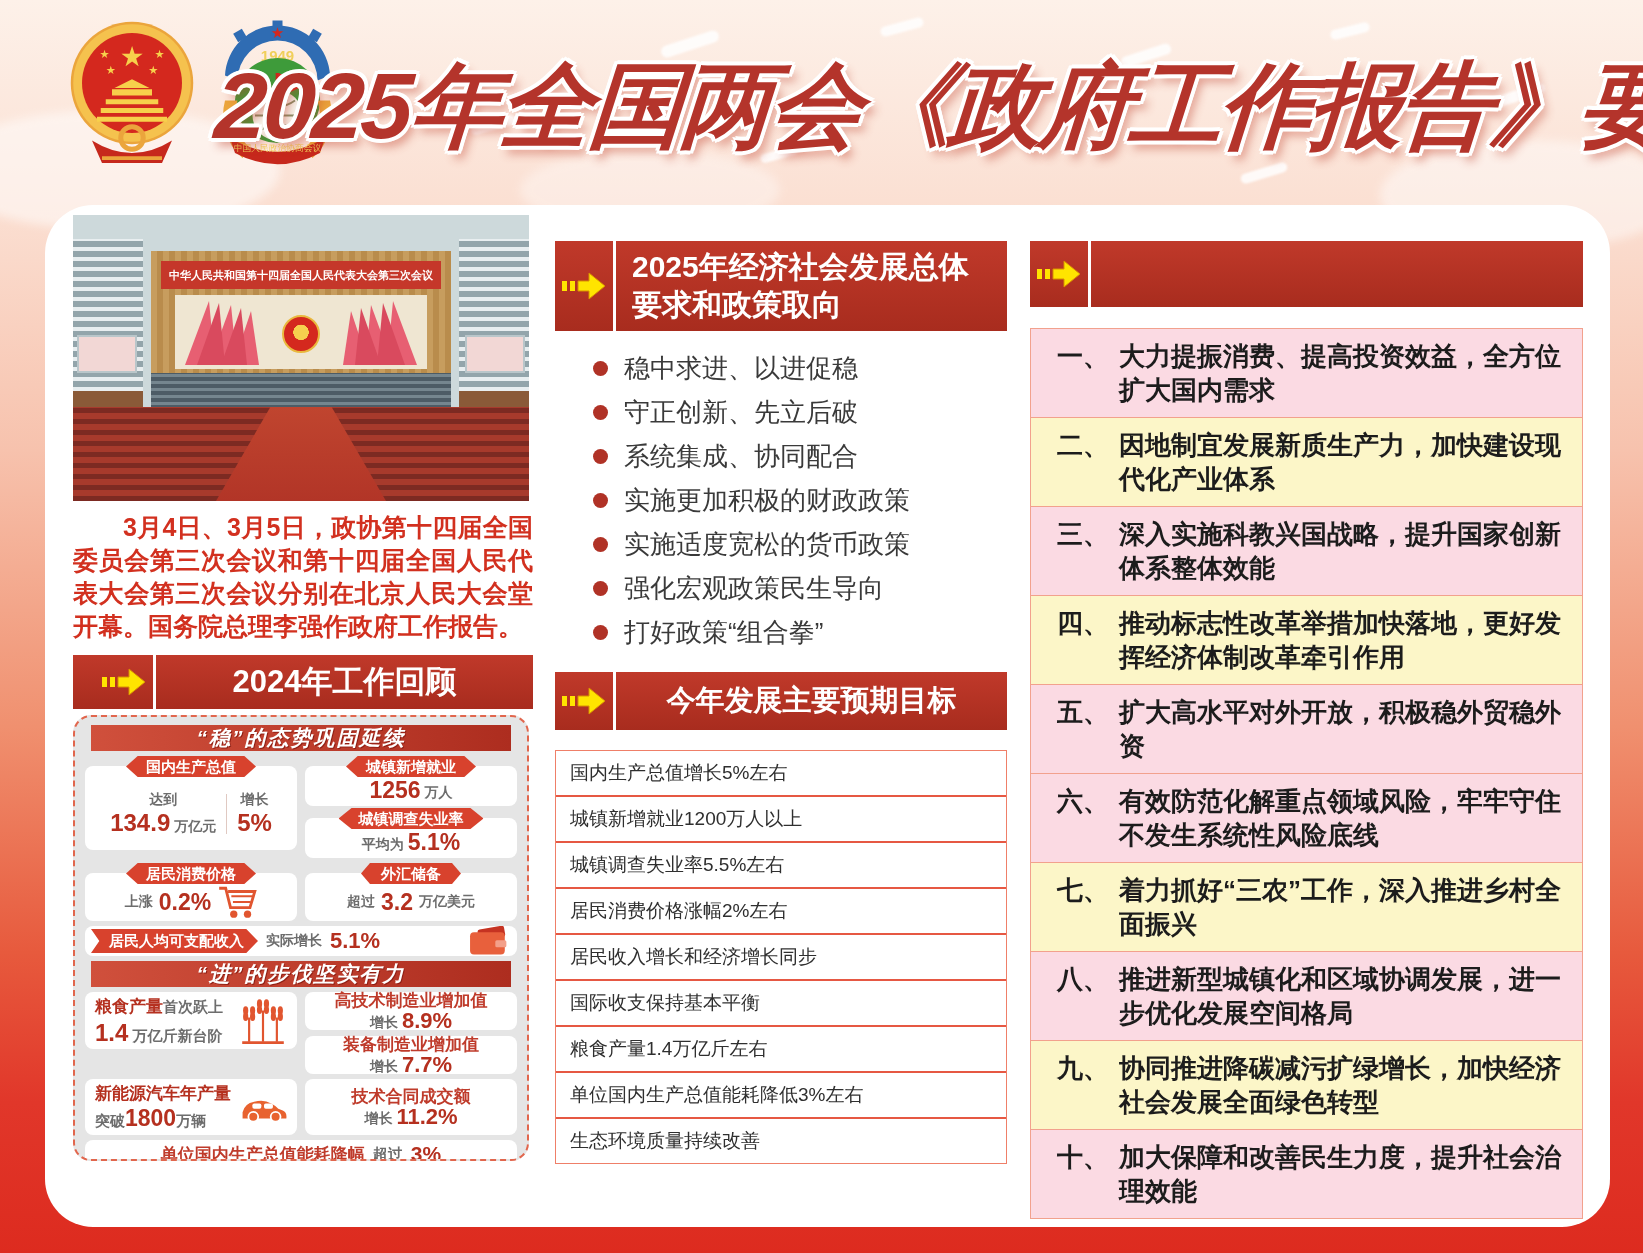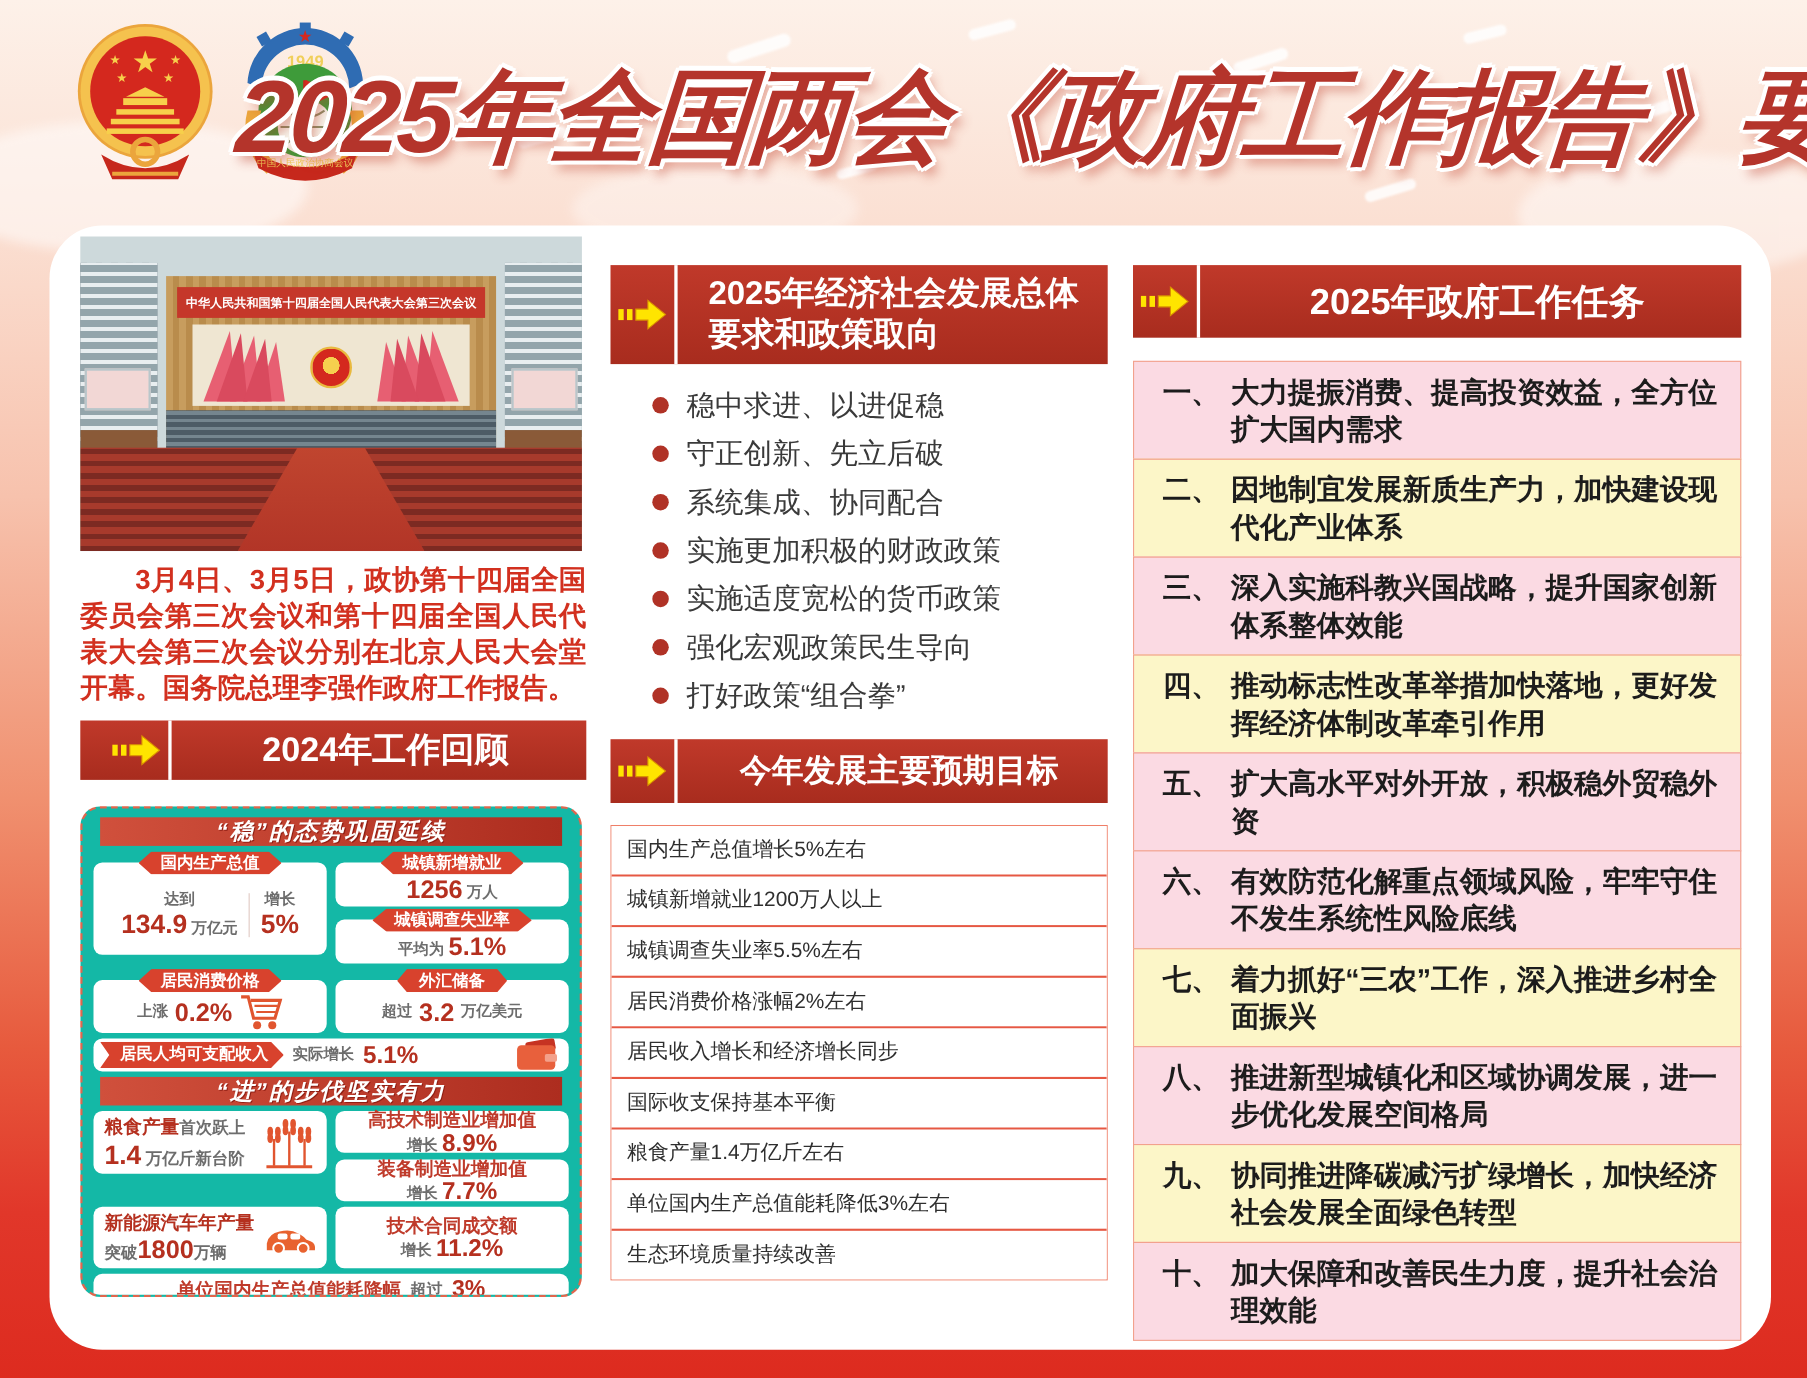--- a/index.html
+++ b/index.html
@@ -18,21 +18,21 @@
 
   
   .card{position:absolute;left:45px;top:205px;width:1565px;height:1022px;background:#ffffff;border-radius:48px;}
 
   .col{position:absolute;top:0;height:100%;}
   .col1{left:28px;width:460px;}
   .col2{left:510px;width:452px;}
   .col3{left:985px;width:553px;}
 
   
-  .bar{display:flex;align-items:stretch;background:linear-gradient(180deg,#c0392a,#a82c1e);color:#fff;font-weight:bold;gap:12px;}
+  .bar{display:flex;align-items:stretch;background:linear-gradient(180deg,#c0392a,#a82c1e);color:#fff;font-weight:bold;}
   .bar .hdr-arrow{width:58px;min-width:58px;display:flex;align-items:center;justify-content:center;border-right:3px solid #fff;}
   .bar .hdr-text{flex:1;display:flex;flex-direction:column;justify-content:center;}
 
   
   .photo{position:relative;width:456px;height:286px;margin-top:10px;background:#cdd9db;overflow:hidden;}
   .ph-sidewall{position:absolute;top:24px;width:70px;height:168px;background:
      repeating-linear-gradient(0deg,#93a5ab 0 6px,#e8eef0 6px 10px),
      repeating-linear-gradient(90deg,rgba(70,80,90,.55) 0 6px,rgba(255,255,255,0) 6px 14px),#9fb0b5;}
   .ph-wood{position:absolute;bottom:0;width:70px;height:110px;background:#8a5a38;}
   .ph-stage{position:absolute;left:78px;top:36px;width:300px;height:158px;
@@ -48,22 +48,22 @@
      background:repeating-linear-gradient(0deg,#7c2a22 0 5px,#a73a2c 5px 11px);}
   .ph-carpet{position:absolute;left:50%;bottom:0;transform:translateX(-50%);width:170px;height:94px;
      background:linear-gradient(180deg,#c0452f,#b23527);clip-path:polygon(32% 0,68% 0,100% 100%,0 100%);}
   .ph-sidescreen{position:absolute;top:120px;width:56px;height:34px;background:#f2d7d5;border:2px solid #b9c6ca;}
 
   .intro{margin-top:10px;font-size:25px;line-height:33px;font-weight:bold;color:#d2301f;text-align:justify;text-indent:2em;}
 
   .bar.review{height:54px;margin-top:12px;padding-left:22px;}
   .bar.review .hdr-text{font-size:31px;align-items:center;}
 
-  .statsbox{margin-top:24px;width:456px;height:446px;box-sizing:border-box;border:2px dashed #e1664d;border-radius:18px;
-     background:#14b8a6;padding:8px 10px;display:flex;flex-direction:column;gap:5px;overflow:hidden;}
+  .statsbox{margin-top:6px;width:456px;height:446px;box-sizing:border-box;border:2px dashed #e1664d;border-radius:18px;
+     background:#e5e5e5;padding:8px 10px;display:flex;flex-direction:column;gap:5px;overflow:hidden;}
   .sbanner{height:26px;min-height:26px;margin:0 6px;background:linear-gradient(90deg,#d0503c,#ad2d1f);color:#fff;
      display:flex;align-items:center;justify-content:center;font-size:21px;font-weight:bold;font-style:italic;letter-spacing:2px;
      text-shadow:1px 1px 0 #8f1f14;}
   .srow{display:flex;gap:8px;}
   .shalf{width:50%;display:flex;flex-direction:column;}
   .scard{position:relative;background:#fff;border-radius:8px;}
   .hexlabel{position:absolute;top:-10px;left:50%;transform:translateX(-50%);background:#d8422d;color:#fff;
      font-size:15px;font-weight:bold;line-height:21px;padding:0 20px;white-space:nowrap;
      clip-path:polygon(9% 0,91% 0,100% 50%,91% 100%,9% 100%,0 50%);}
   .gray{color:#6d6d6d;font-weight:bold;}
@@ -452,21 +452,20 @@
 
     <div class="col col3">
       <div class="bar tasks">
         <div class="hdr-arrow">
           <svg width="44" height="30" viewBox="0 0 44 30">
               <rect x="0" y="10" width="5" height="10" fill="#ffe400"></rect>
               <rect x="8" y="10" width="5" height="10" fill="#ffe400"></rect>
               <path d="M16 10 h11 v-8 l16 13 -16 13 v-8 h-11 z" fill="#ffe400" stroke="#d99000" stroke-width="1"></path>
             </svg>
         </div>
-        <div class="hdr-text">2025年政府工作任务</div>
       </div>
 
       <div class="task-list">
         <div class="task bg-pink">
             <span class="tnum">一、</span>
             <span class="ttext">大力提振消费、提高投资效益，全方位扩大国内需求</span>
           </div>
         <div class="task bg-yellow">
             <span class="tnum">二、</span>
             <span class="ttext">因地制宜发展新质生产力，加快建设现代化产业体系</span>

